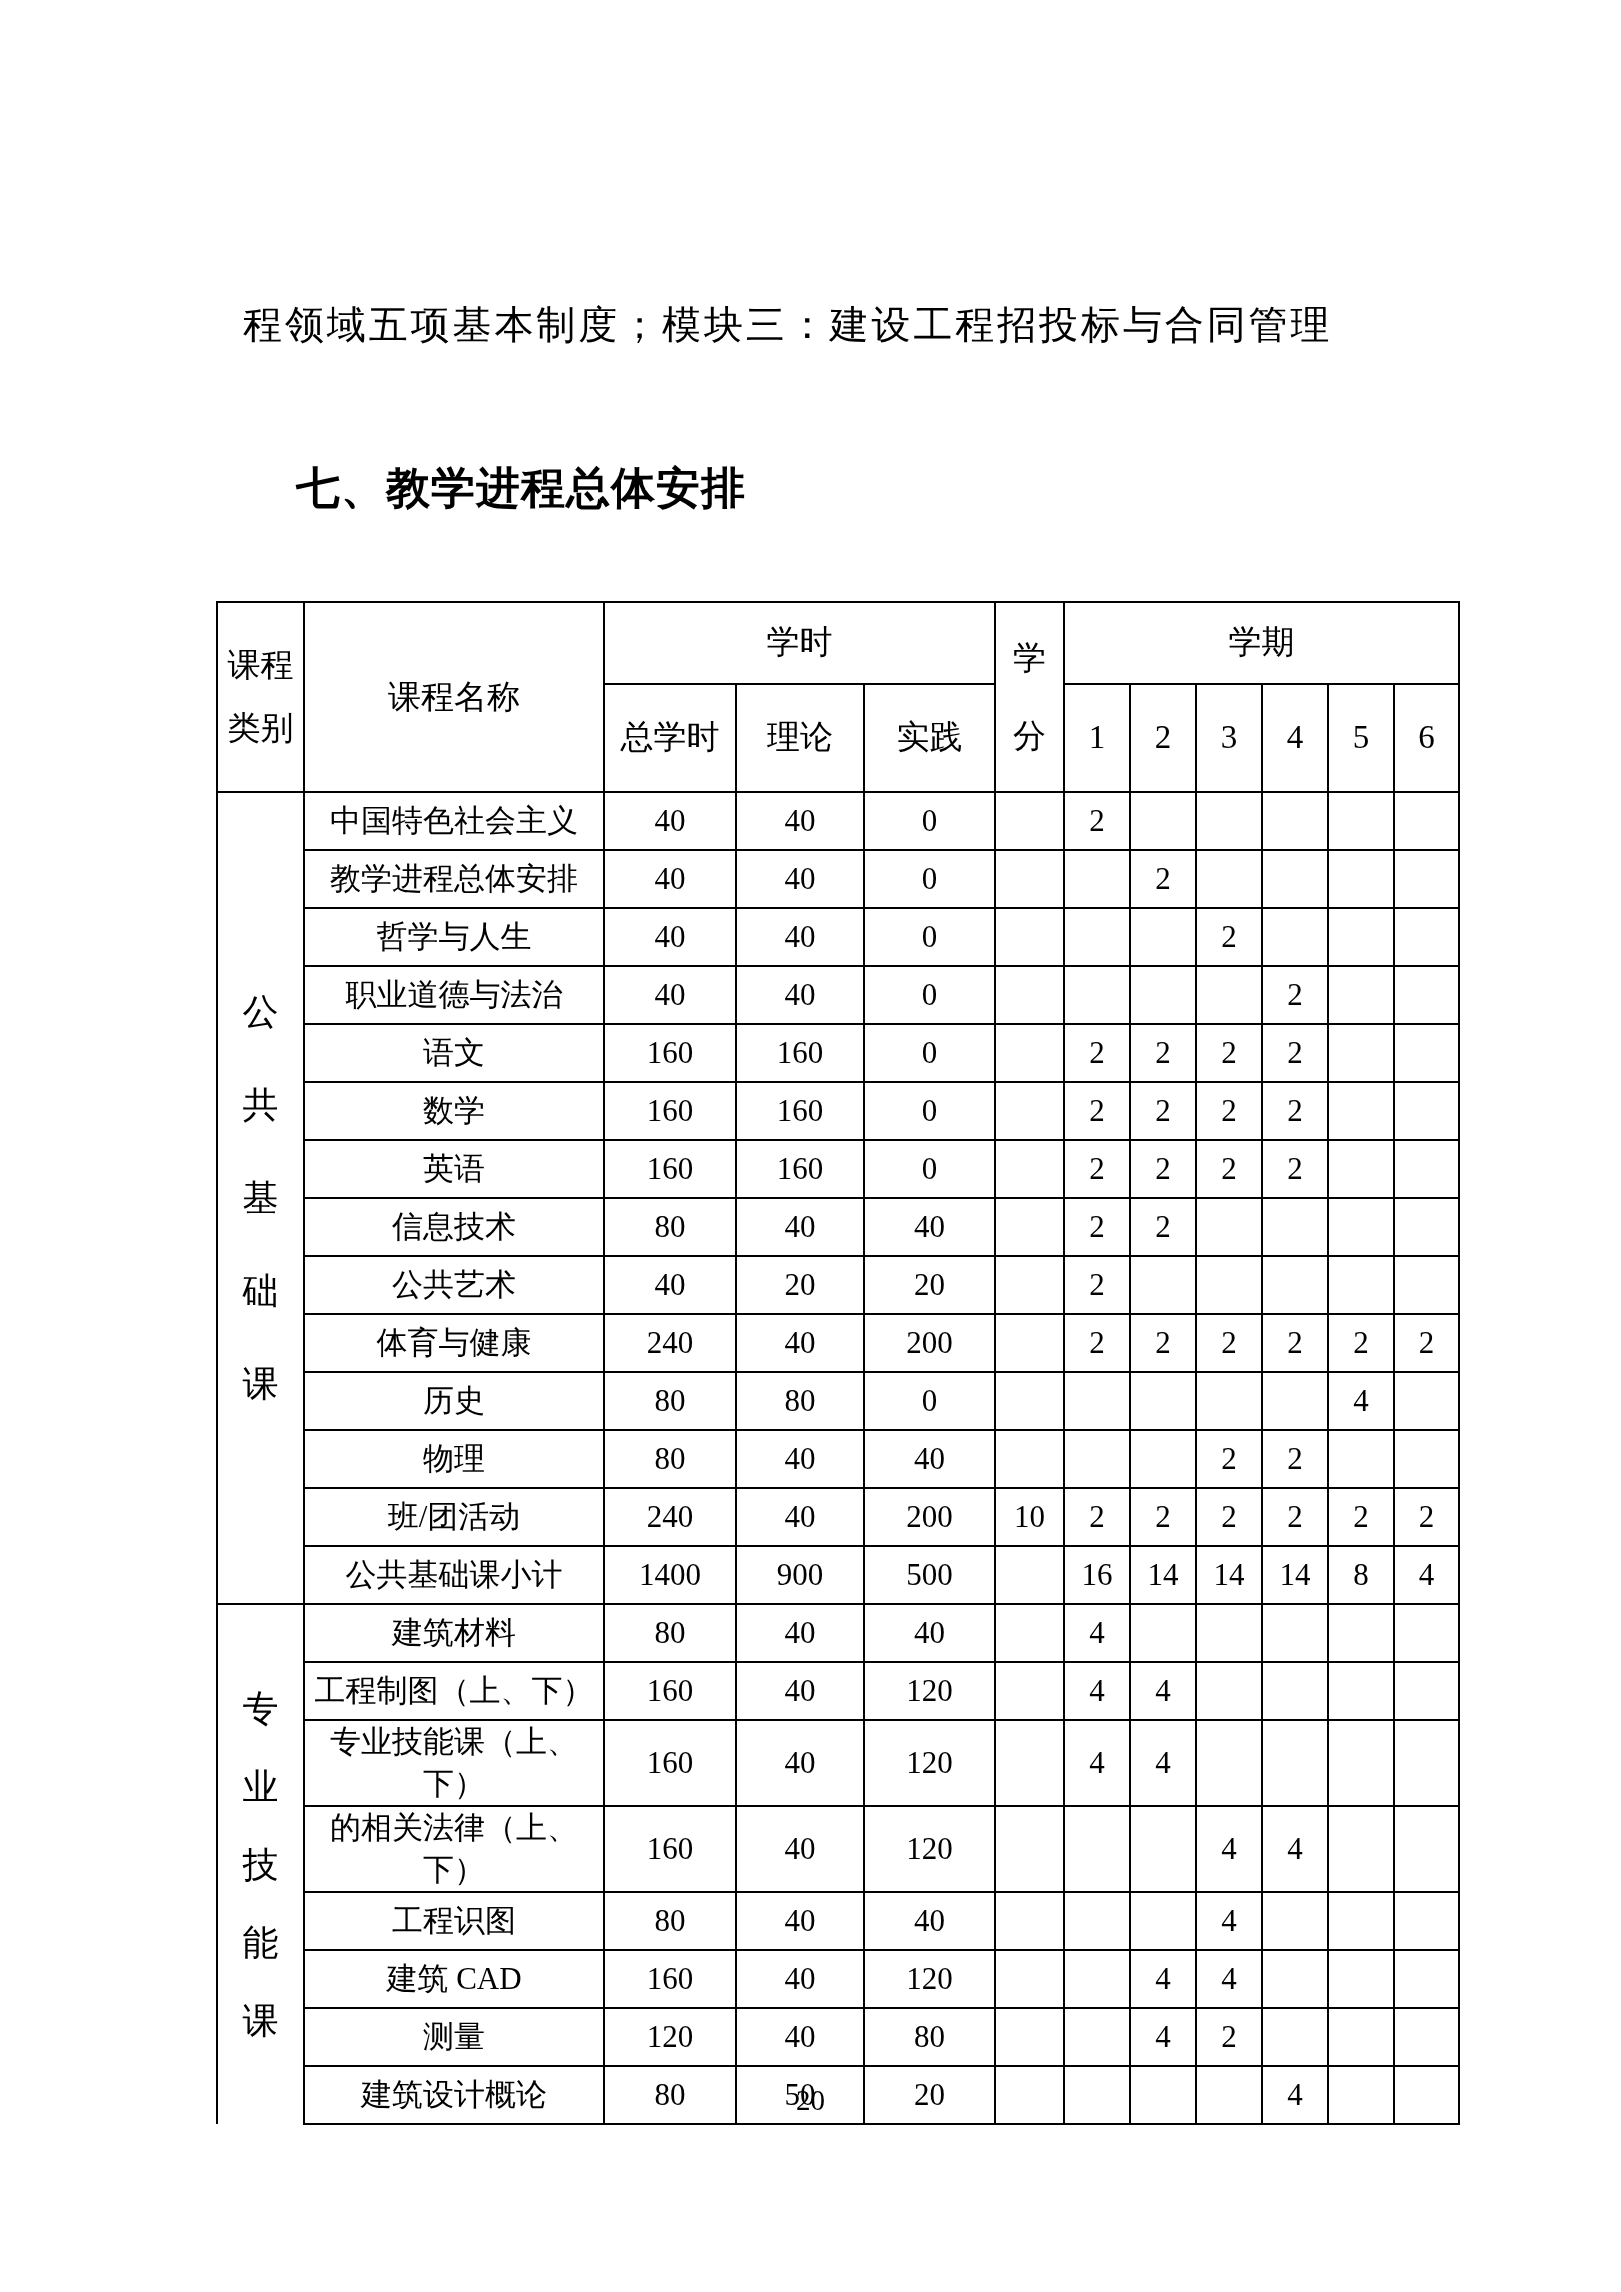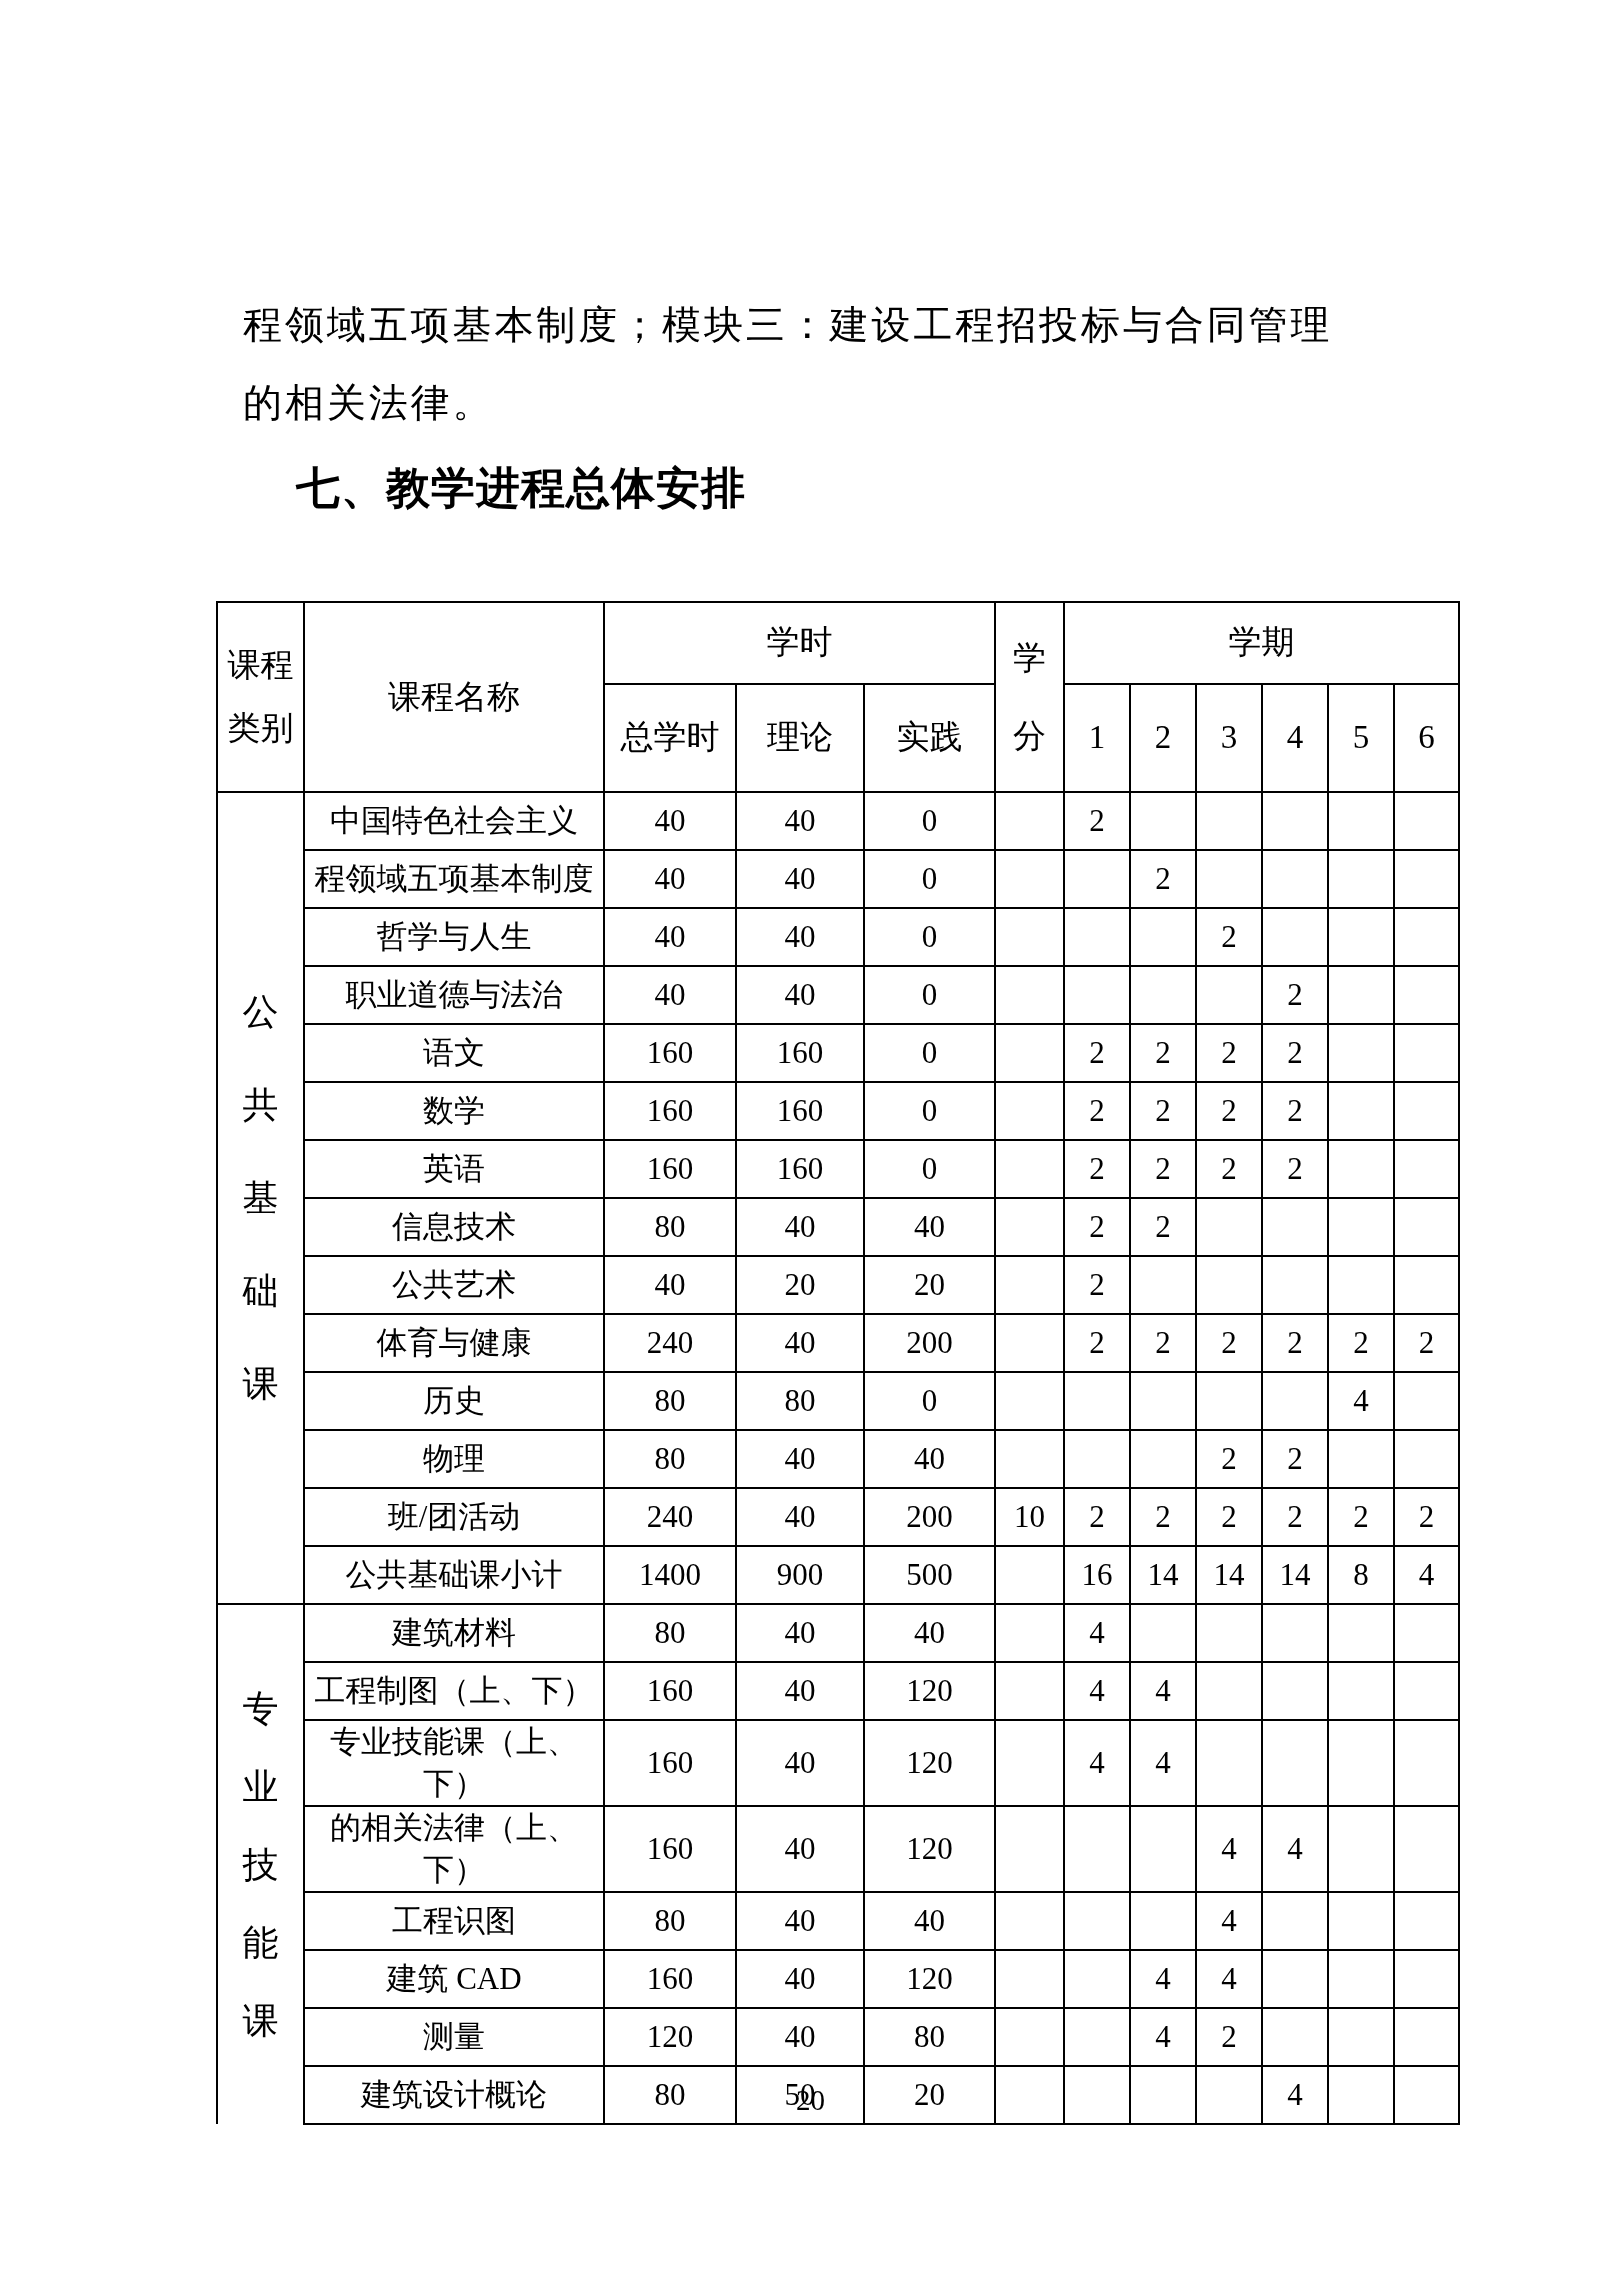--- a/index.html
+++ b/index.html
@@ -80,21 +80,20 @@
     font-size: 29px;
   }
 </style>
 </head>
 <body>
 
 <div class="page">
 
   <div class="paragraph">
     <div>程领域五项基本制度；模块三：建设工程招投标与合同管理</div>
-    <div>的相关法律。</div>
   </div>
 
   <div class="section-heading">七、教学进程总体安排</div>
 
   <table class="curriculum">
     <colgroup>
       <col style="width:87px">
       <col style="width:300px">
       <col style="width:132px">
       <col style="width:128px">
@@ -142,21 +141,21 @@
           <td>0</td>
           <td></td>
           <td>2</td>
           <td></td>
           <td></td>
           <td></td>
           <td></td>
           <td></td>
         </tr>
         <tr>
-          <td class="name-col">程领域五项基本制度</td>
+          <td class="name-col">教学进程总体安排</td>
           <td>40</td>
           <td>40</td>
           <td>0</td>
           <td></td>
           <td></td>
           <td>2</td>
           <td></td>
           <td></td>
           <td></td>
           <td></td>

